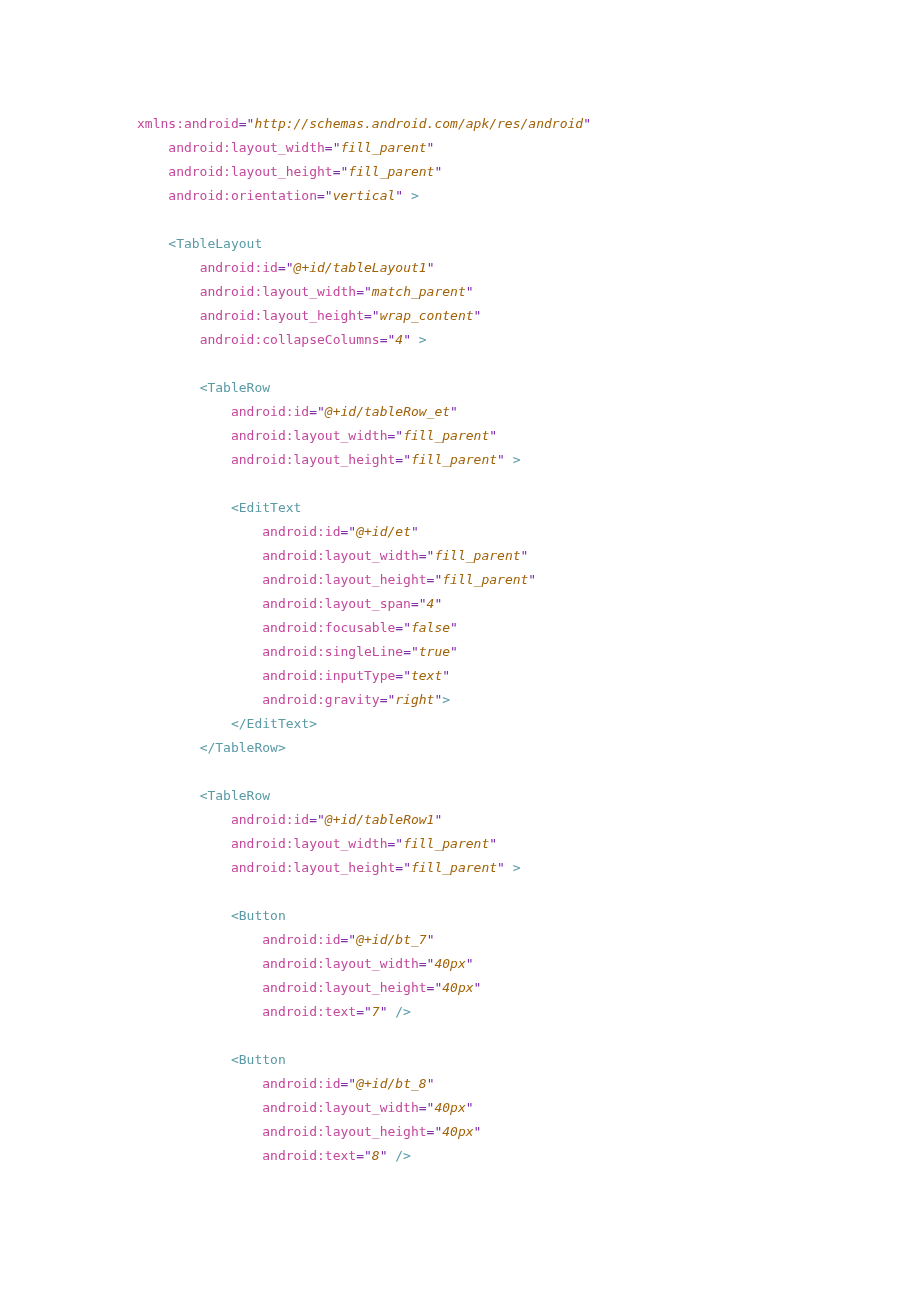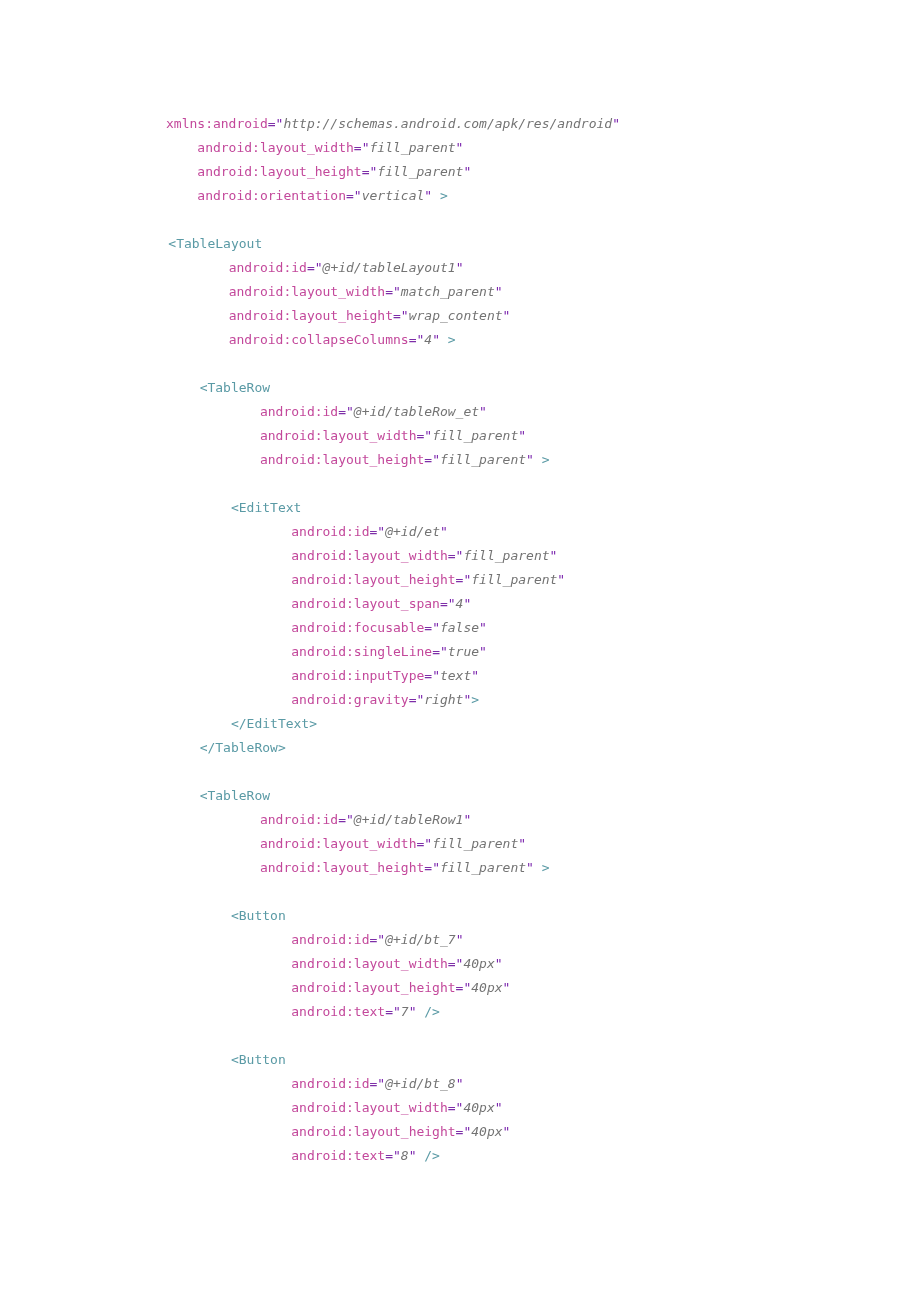--- a/index.html
+++ b/index.html
@@ -29,21 +29,21 @@
   .line {
     height: 24px;
     white-space: pre;
   }
   .line.blank {
     height: 24px;
   }
 
   
   .tok-tag      { color: #5a9aa5; }          
-  .tok-attr     { color: #c3489b; margin-left: 29px; }          
+  .tok-attr     { color: #c3489b; }          
   .tok-eq       { color: #7d2ea8; }          
   .tok-quote    { color: #7a23ad; }          
-  .tok-value    { color: #737373; font-style: italic; }          
+  .tok-value    { color: #a16207; font-style: italic; }          
 </style>
 </head>
 <body>
 
 <div class="code-listing" id="code-listing"><div class="line"><span class="tok-attr">xmlns:android</span><span class="tok-eq">=</span><span class="tok-quote">"</span><span class="tok-value">http://schemas.android.com/apk/res/android</span><span class="tok-quote">"</span></div><div class="line"><span>    </span><span class="tok-attr">android:layout_width</span><span class="tok-eq">=</span><span class="tok-quote">"</span><span class="tok-value">fill_parent</span><span class="tok-quote">"</span></div><div class="line"><span>    </span><span class="tok-attr">android:layout_height</span><span class="tok-eq">=</span><span class="tok-quote">"</span><span class="tok-value">fill_parent</span><span class="tok-quote">"</span></div><div class="line"><span>    </span><span class="tok-attr">android:orientation</span><span class="tok-eq">=</span><span class="tok-quote">"</span><span class="tok-value">vertical</span><span class="tok-quote">"</span><span class="tok-plain"> </span><span class="tok-tag">&gt;</span></div><div class="line blank">&nbsp;</div><div class="line"><span>    </span><span class="tok-tag">&lt;TableLayout</span></div><div class="line"><span>        </span><span class="tok-attr">android:id</span><span class="tok-eq">=</span><span class="tok-quote">"</span><span class="tok-value">@+id/tableLayout1</span><span class="tok-quote">"</span></div><div class="line"><span>        </span><span class="tok-attr">android:layout_width</span><span class="tok-eq">=</span><span class="tok-quote">"</span><span class="tok-value">match_parent</span><span class="tok-quote">"</span></div><div class="line"><span>        </span><span class="tok-attr">android:layout_height</span><span class="tok-eq">=</span><span class="tok-quote">"</span><span class="tok-value">wrap_content</span><span class="tok-quote">"</span></div><div class="line"><span>        </span><span class="tok-attr">android:collapseColumns</span><span class="tok-eq">=</span><span class="tok-quote">"</span><span class="tok-value">4</span><span class="tok-quote">"</span><span class="tok-plain"> </span><span class="tok-tag">&gt;</span></div><div class="line blank">&nbsp;</div><div class="line"><span>        </span><span class="tok-tag">&lt;TableRow</span></div><div class="line"><span>            </span><span class="tok-attr">android:id</span><span class="tok-eq">=</span><span class="tok-quote">"</span><span class="tok-value">@+id/tableRow_et</span><span class="tok-quote">"</span></div><div class="line"><span>            </span><span class="tok-attr">android:layout_width</span><span class="tok-eq">=</span><span class="tok-quote">"</span><span class="tok-value">fill_parent</span><span class="tok-quote">"</span></div><div class="line"><span>            </span><span class="tok-attr">android:layout_height</span><span class="tok-eq">=</span><span class="tok-quote">"</span><span class="tok-value">fill_parent</span><span class="tok-quote">"</span><span class="tok-plain"> </span><span class="tok-tag">&gt;</span></div><div class="line blank">&nbsp;</div><div class="line"><span>            </span><span class="tok-tag">&lt;EditText</span></div><div class="line"><span>                </span><span class="tok-attr">android:id</span><span class="tok-eq">=</span><span class="tok-quote">"</span><span class="tok-value">@+id/et</span><span class="tok-quote">"</span></div><div class="line"><span>                </span><span class="tok-attr">android:layout_width</span><span class="tok-eq">=</span><span class="tok-quote">"</span><span class="tok-value">fill_parent</span><span class="tok-quote">"</span></div><div class="line"><span>                </span><span class="tok-attr">android:layout_height</span><span class="tok-eq">=</span><span class="tok-quote">"</span><span class="tok-value">fill_parent</span><span class="tok-quote">"</span></div><div class="line"><span>                </span><span class="tok-attr">android:layout_span</span><span class="tok-eq">=</span><span class="tok-quote">"</span><span class="tok-value">4</span><span class="tok-quote">"</span></div><div class="line"><span>                </span><span class="tok-attr">android:focusable</span><span class="tok-eq">=</span><span class="tok-quote">"</span><span class="tok-value">false</span><span class="tok-quote">"</span></div><div class="line"><span>                </span><span class="tok-attr">android:singleLine</span><span class="tok-eq">=</span><span class="tok-quote">"</span><span class="tok-value">true</span><span class="tok-quote">"</span></div><div class="line"><span>                </span><span class="tok-attr">android:inputType</span><span class="tok-eq">=</span><span class="tok-quote">"</span><span class="tok-value">text</span><span class="tok-quote">"</span></div><div class="line"><span>                </span><span class="tok-attr">android:gravity</span><span class="tok-eq">=</span><span class="tok-quote">"</span><span class="tok-value">right</span><span class="tok-quote">"</span><span class="tok-tag">&gt;</span></div><div class="line"><span>            </span><span class="tok-tag">&lt;/EditText&gt;</span></div><div class="line"><span>        </span><span class="tok-tag">&lt;/TableRow&gt;</span></div><div class="line blank">&nbsp;</div><div class="line"><span>        </span><span class="tok-tag">&lt;TableRow</span></div><div class="line"><span>            </span><span class="tok-attr">android:id</span><span class="tok-eq">=</span><span class="tok-quote">"</span><span class="tok-value">@+id/tableRow1</span><span class="tok-quote">"</span></div><div class="line"><span>            </span><span class="tok-attr">android:layout_width</span><span class="tok-eq">=</span><span class="tok-quote">"</span><span class="tok-value">fill_parent</span><span class="tok-quote">"</span></div><div class="line"><span>            </span><span class="tok-attr">android:layout_height</span><span class="tok-eq">=</span><span class="tok-quote">"</span><span class="tok-value">fill_parent</span><span class="tok-quote">"</span><span class="tok-plain"> </span><span class="tok-tag">&gt;</span></div><div class="line blank">&nbsp;</div><div class="line"><span>            </span><span class="tok-tag">&lt;Button</span></div><div class="line"><span>                </span><span class="tok-attr">android:id</span><span class="tok-eq">=</span><span class="tok-quote">"</span><span class="tok-value">@+id/bt_7</span><span class="tok-quote">"</span></div><div class="line"><span>                </span><span class="tok-attr">android:layout_width</span><span class="tok-eq">=</span><span class="tok-quote">"</span><span class="tok-value">40px</span><span class="tok-quote">"</span></div><div class="line"><span>                </span><span class="tok-attr">android:layout_height</span><span class="tok-eq">=</span><span class="tok-quote">"</span><span class="tok-value">40px</span><span class="tok-quote">"</span></div><div class="line"><span>                </span><span class="tok-attr">android:text</span><span class="tok-eq">=</span><span class="tok-quote">"</span><span class="tok-value">7</span><span class="tok-quote">"</span><span class="tok-plain"> </span><span class="tok-tag">/&gt;</span></div><div class="line blank">&nbsp;</div><div class="line"><span>            </span><span class="tok-tag">&lt;Button</span></div><div class="line"><span>                </span><span class="tok-attr">android:id</span><span class="tok-eq">=</span><span class="tok-quote">"</span><span class="tok-value">@+id/bt_8</span><span class="tok-quote">"</span></div><div class="line"><span>                </span><span class="tok-attr">android:layout_width</span><span class="tok-eq">=</span><span class="tok-quote">"</span><span class="tok-value">40px</span><span class="tok-quote">"</span></div><div class="line"><span>                </span><span class="tok-attr">android:layout_height</span><span class="tok-eq">=</span><span class="tok-quote">"</span><span class="tok-value">40px</span><span class="tok-quote">"</span></div><div class="line"><span>                </span><span class="tok-attr">android:text</span><span class="tok-eq">=</span><span class="tok-quote">"</span><span class="tok-value">8</span><span class="tok-quote">"</span><span class="tok-plain"> </span><span class="tok-tag">/&gt;</span></div></div>
 
 </body></html>

